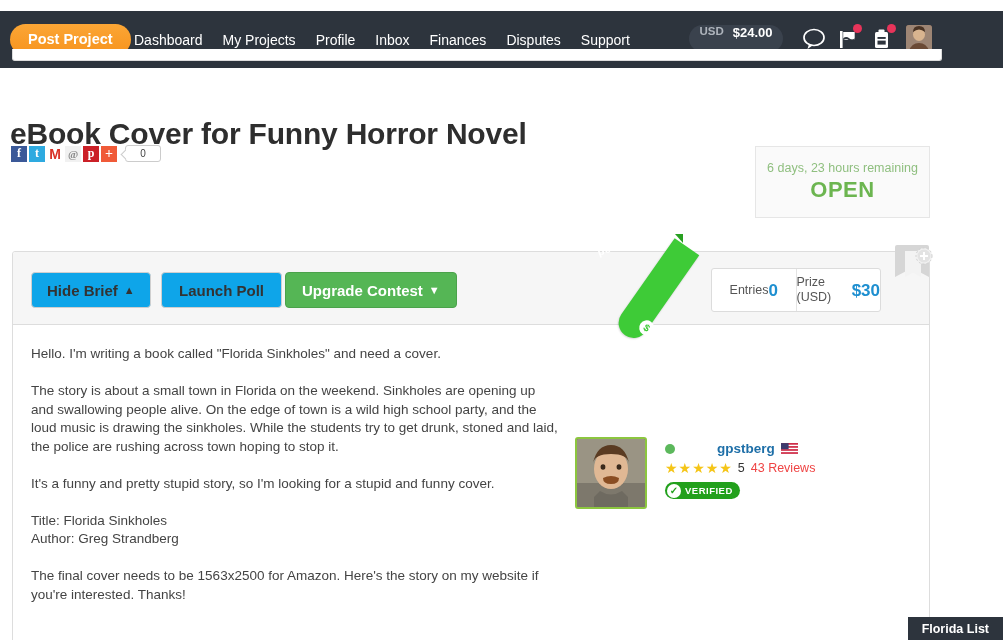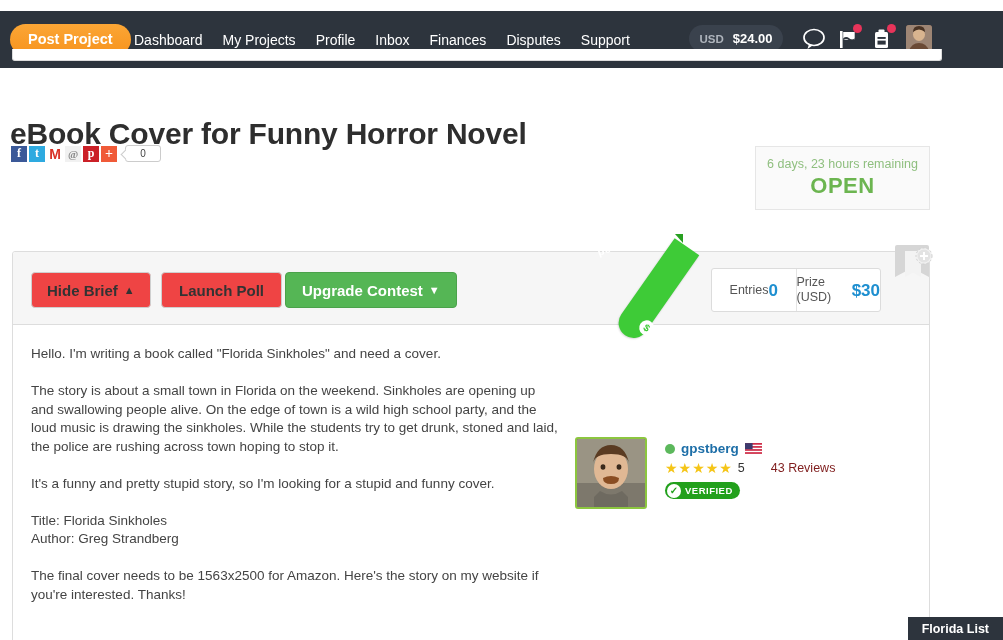--- a/index.html
+++ b/index.html
@@ -41,21 +41,21 @@
     padding: 0 10px;
     text-decoration: none;
     white-space: nowrap;
     cursor: pointer;
   }
   .balance-pill {
     position: absolute; left: 689px; top: 14px;
     height: 27px; min-width: 94px;
     background: #3a424d;
     border-radius: 14px;
-    display: flex; align-items: center; justify-content: center;
+    display: flex; align-items: flex-start; justify-content: center;
     gap: 9px;
     cursor: pointer;
   }
   .balance-cur { color: #aeb4bc; font-size: 11.5px; font-weight: bold; }
   .balance-amt { color: #ffffff; font-size: 13px; font-weight: bold; }
 
   .nav-icon {
     position: absolute; top: 14px;
     width: 28px; height: 28px;
     cursor: pointer;
@@ -131,21 +131,21 @@
     width: 6px; height: 6px;
     background: #ffffff;
     border-left: 1px solid #cccccc;
     border-bottom: 1px solid #cccccc;
     transform: rotate(45deg);
   }
 
   
   .status-box {
     position: absolute; left: 755px; top: 146px;
-    width: 175px; height: 64px;
+    width: 175px; height: 72px;
     background: #fafafa;
     border: 1px solid #e6e6e6;
     display: flex; flex-direction: column;
     align-items: center; justify-content: center;
     gap: 2px;
   }
   .status-remaining { font-size: 12.5px; color: #8fbf7f; }
   .status-open { font-size: 22px; font-weight: bold; color: #6cb550; letter-spacing: 0.5px; }
 
   
@@ -167,21 +167,21 @@
     position: absolute; top: 20px;
     height: 36px;
     border-radius: 4px;
     font-size: 15px; font-weight: bold;
     display: flex; align-items: center; justify-content: center;
     gap: 6px;
     cursor: pointer;
     white-space: nowrap;
   }
   .btn-light {
-    background: #ef4444;
+    background: #0ea5e9;
     border: 1px solid #cfcfcf;
     color: #333333;
   }
   .btn-hide { left: 18px; padding: 0 15px; }
   .btn-poll { left: 148px; padding: 0 17px; }
   .btn-upgrade {
     left: 272px; padding: 0 16px;
     background: #55b655;
     border: 1px solid #4ba24b;
     color: #ffffff;
@@ -285,27 +285,27 @@
     width: 72px; height: 72px;
     border: 2px solid #8cc63f;
     border-radius: 3px;
     overflow: hidden;
     background: #6b4f3d;
   }
   .host-info { position: absolute; left: 90px; top: 0; }
   .host-hosted-by { font-size: 13.5px; font-weight: bold; color: #333333; line-height: 19px; }
   .host-name-row { display: flex; align-items: center; gap: 6px; margin-top: 4px; }
   .online-dot { width: 10px; height: 10px; border-radius: 50%; background: #5cb85c; }
-  .host-name { font-size: 13.5px; font-weight: bold; color: #1e6fa8; cursor: pointer; }
+  .host-name { font-size: 13.5px; font-weight: bold; color: #1e6fa8; cursor: pointer; margin-left: 36px; }
   .flag { width: 17px; height: 11px; display: block; }
   .rating-row { display: flex; align-items: center; gap: 4px; margin-top: 5px; }
   .stars { display: flex; gap: 1px; }
   .star { color: #f5c518; font-size: 14px; line-height: 14px; }
   .rating-num { font-size: 12.5px; color: #333333; margin-left: 2px; }
-  .reviews-txt { font-size: 12.5px; color: #7f1d1d; margin-left: 22px; cursor: pointer; }
+  .reviews-txt { font-size: 12.5px; color: #ef4444; margin-left: 2px; cursor: pointer; }
   .verified-badge {
     margin-top: 7px;
     display: inline-flex; align-items: center; gap: 4px;
     background: #22a01c;
     border-radius: 10px;
     height: 17px;
     padding: 0 7px 0 2px;
   }
   .verified-check {
     width: 14px; height: 14px; border-radius: 50%;

